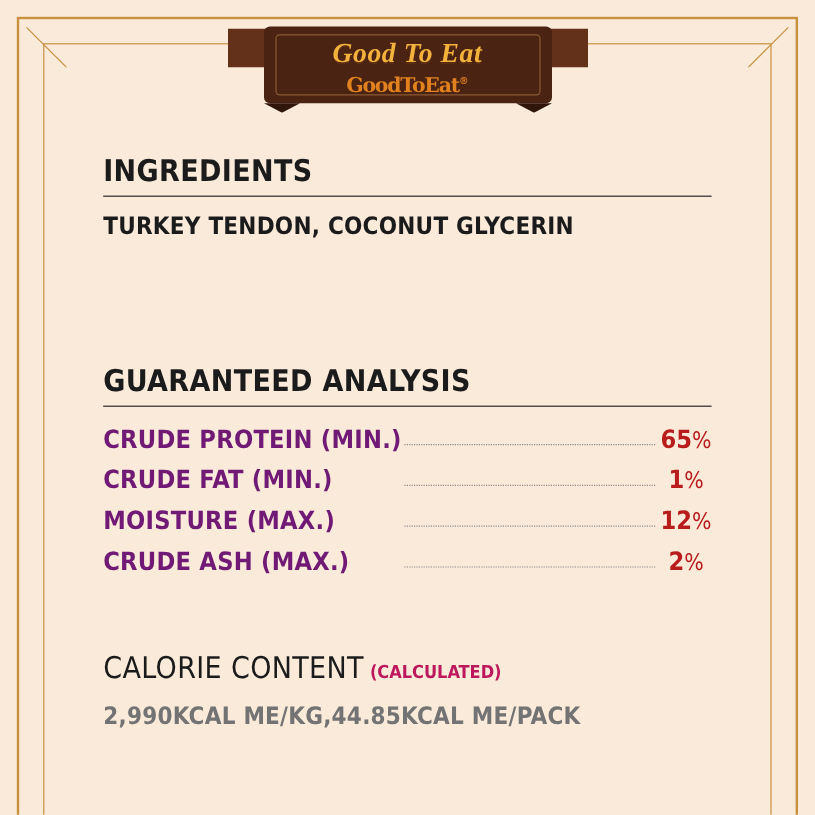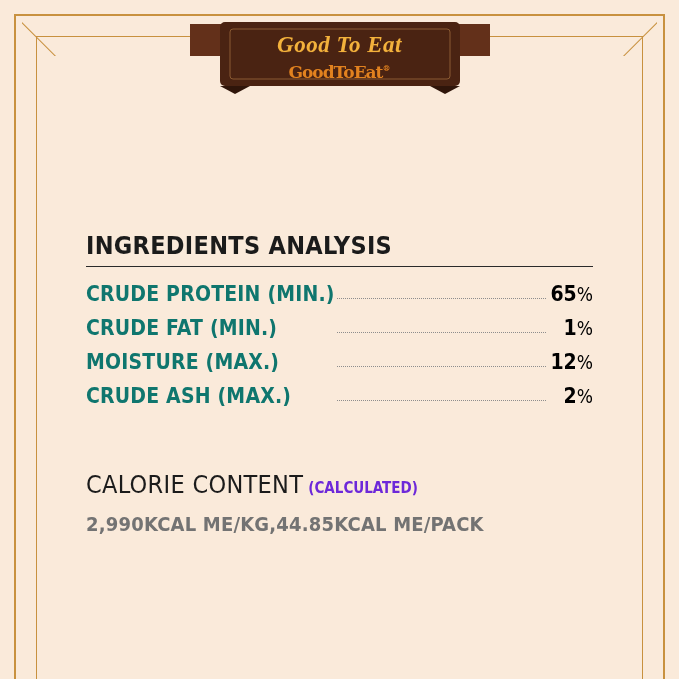--- a/index.html
+++ b/index.html
@@ -135,42 +135,42 @@
   }
   .ga-row td {
     padding: 0;
     vertical-align: bottom;
     height: 34px;
   }
   .ga-label {
     font-family: "DejaVu Sans Condensed", "Liberation Sans Narrow", "Liberation Sans", sans-serif;
     font-weight: bold;
     font-size: 21px;
-    color: #0f766e;
+    color: #701a75;
     white-space: nowrap;
     padding-right: 2px !important;
     letter-spacing: 0.2px;
   }
   .ga-dots {
     width: 100%;
     position: relative;
   }
   .ga-dots .dotline {
     position: relative;
     bottom: 7px;
     display: block;
     border-bottom: 1.5px dotted #8d8d8d;
     width: 100%;
   }
   .ga-value {
     font-family: "DejaVu Sans Condensed", "Liberation Sans Narrow", "Liberation Sans", sans-serif;
     font-weight: bold;
     font-size: 21px;
-    color: #000000;
-    text-align: right;
+    color: #b91c1c;
+    text-align: center;
     white-space: nowrap;
     padding-left: 4px !important;
   }
   .ga-value .unit {
     font-weight: normal;
     font-size: 19px;
   }
   .calorie-block {
     margin-top: 62px;
   }
@@ -178,21 +178,21 @@
     font-family: "DejaVu Sans Condensed", "Liberation Sans Narrow", "Liberation Sans", sans-serif;
     font-weight: normal;
     font-size: 25px;
     color: #1b1b1b;
     letter-spacing: 0.3px;
   }
   .calorie-sub {
     font-family: "DejaVu Sans Condensed", "Liberation Sans Narrow", "Liberation Sans", sans-serif;
     font-weight: bold;
     font-size: 15px;
-    color: #6d28d9;
+    color: #be185d;
     margin-left: 5px;
   }
   .calorie-value {
     font-family: "DejaVu Sans Condensed", "Liberation Sans Narrow", "Liberation Sans", sans-serif;
     font-weight: bold;
     font-size: 20px;
     color: #737373;
     margin-top: 13px;
     letter-spacing: 0.2px;
   }
@@ -219,23 +219,27 @@
       <path d="M30,70 L60,70 L45,78 Z" fill="#2f150a"></path>
       <path d="M270,70 L240,70 L255,78 Z" fill="#2f150a"></path>
       <rect x="40" y="13" width="220" height="50" rx="3" fill="none" stroke="#8a5a32" stroke-width="1"></rect>
     </svg>
     <div class="banner-title">Good To Eat</div>
     <div class="banner-brand"><span>GoodToEat</span><sup>®</sup></div>
   </div>
 
   <div class="content">
 
+    <div>
+      <div class="section-head">INGREDIENTS</div>
+      <div class="ingredients-text">TURKEY TENDON, COCONUT GLYCERIN</div>
+    </div>
 
     <div class="ga-block">
-      <div class="section-head">INGREDIENTS ANALYSIS</div>
+      <div class="section-head">GUARANTEED ANALYSIS</div>
       <table class="ga-table">
         <tbody>
           <tr class="ga-row">
             <td class="ga-label">CRUDE PROTEIN (MIN.)</td>
             <td class="ga-dots">
                 <span class="dotline"></span>
               </td>
             <td class="ga-value"><span>65</span><span class="unit">%</span></td>
           </tr>
           <tr class="ga-row">

